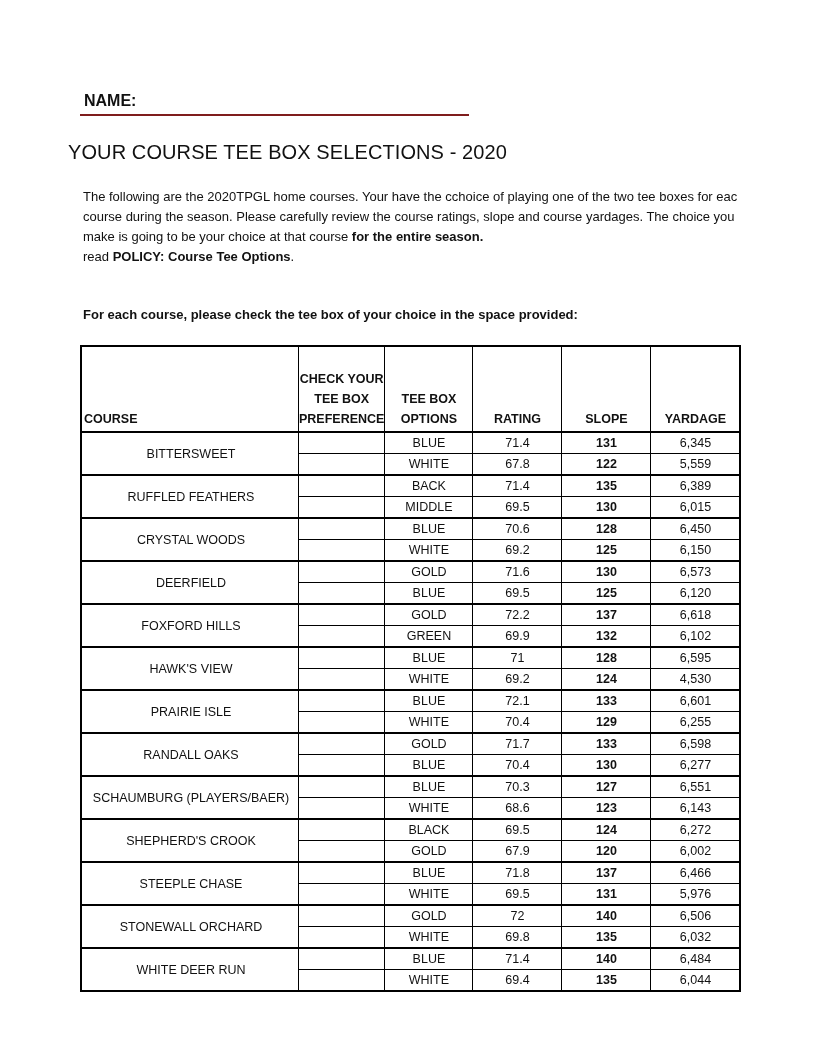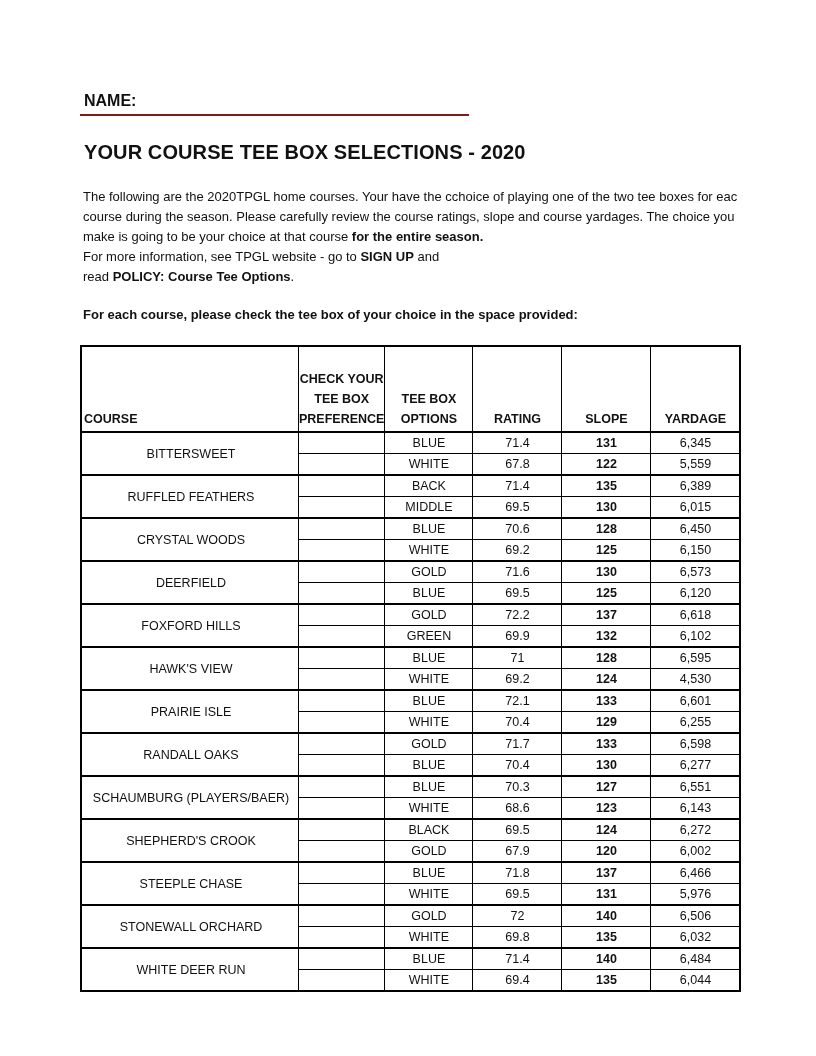--- a/index.html
+++ b/index.html
@@ -1,21 +1,21 @@
 <!DOCTYPE html>
 <html><head>
 <meta charset="utf-8">
 <style>
   html, body { margin: 0; padding: 0; background: #ffffff; }
   body { width: 816px; height: 1056px; position: relative; overflow: hidden;
          font-family: "Liberation Sans", sans-serif; color: #111; }
   .name-line { position: absolute; left: 80px; top: 92px; width: 389px; height: 22px;
                border-bottom: 2px solid #7f1d1d; }
   .name-label { position: absolute; left: 4px; top: 0; font-weight: bold; font-size: 16px; }
-  .title { position: absolute; left: 84px; top: 141px; font-weight: bold; font-size: 20px; letter-spacing: 0.1px; }
+  .title { position: absolute; left: 68px; top: 141px; font-weight: normal; font-size: 20px; letter-spacing: 0.1px; }
   .intro { position: absolute; left: 83px; top: 187px; width: 654px; overflow: hidden;
            font-size: 13px; line-height: 20px; white-space: nowrap; }
   .intro b { font-weight: bold; }
   .instr { position: absolute; left: 83px; top: 307px; font-size: 13px; font-weight: bold; }
   table.tees { position: absolute; left: 80px; top: 345px; border-collapse: collapse;
                border: 2.5px solid #000; font-size: 12.5px; }
   table.tees th, table.tees td { border: 1px solid #000; padding: 0; }
   table.tees th { font-weight: bold; vertical-align: bottom; height: 82px; padding-bottom: 2px; line-height: 20px; margin-left: 15px; }
   table.tees td { height: 20px; line-height: 20px; text-align: center; }
   .c-course { width: 214px; text-align: center; padding-left: 2px !important; }
@@ -33,21 +33,20 @@
 <div class="name-line">
   <span class="name-label">NAME:</span>
 </div>
 
 <div class="title">YOUR COURSE TEE BOX SELECTIONS - 2020</div>
 
 <div class="intro">
   <div>The following are the 2020TPGL home courses.  Your have the cchoice of playing one of the two tee boxes for each</div>
   <div>course during the season.  Please carefully review the course ratings, slope and course yardages.  The choice you</div>
   <div><span>make is going to be your choice at that course </span><b>for the entire season.</b></div>
-  <div><span>For more information, see TPGL website - go to </span><b>SIGN UP</b><span> and</span></div>
   <div><span>read </span><b>POLICY: Course Tee Options</b><span>.</span></div>
 </div>
 
 <div class="instr">For each course, please check the tee box of your choice in the space provided:</div>
 
 <table class="tees">
   <thead>
     <tr>
       <th class="c-course">COURSE</th>
       <th class="c-check">

